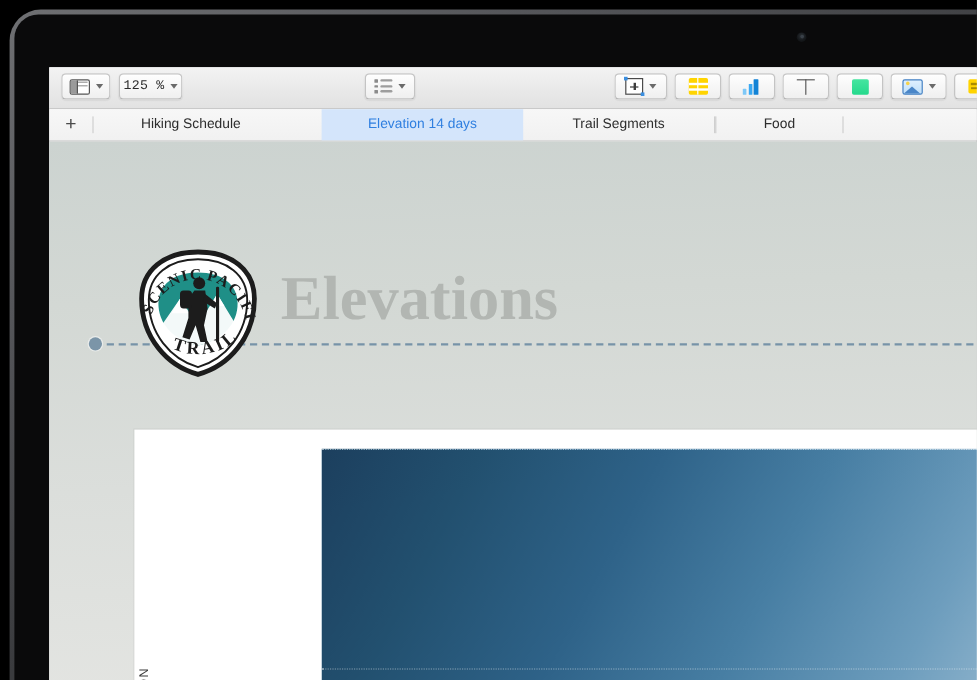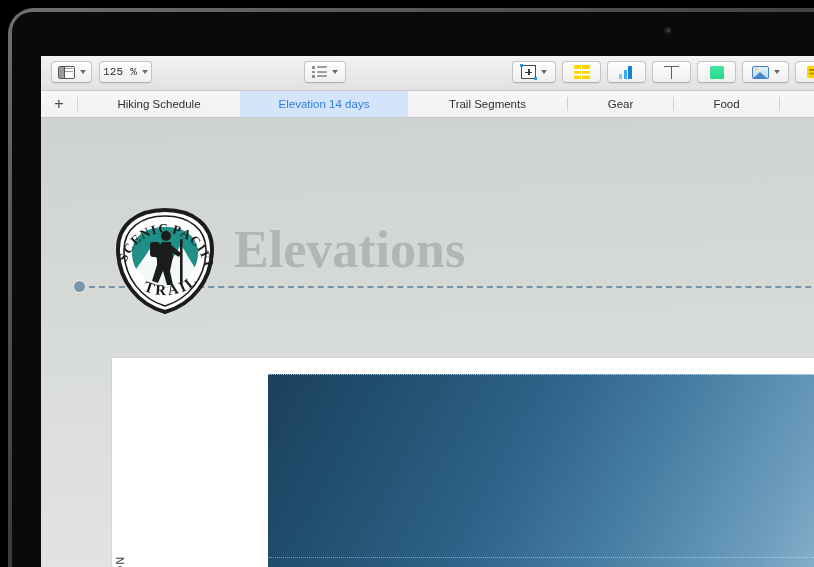--- a/index.html
+++ b/index.html
@@ -293,21 +293,21 @@
     display: flex;
     align-items: center;
     justify-content: center;
     font-size: 11.5px;
     color: #2d2d2d;
     padding: 0 10px;
     white-space: nowrap;
     text-align: center;
   }
   .tab.w1 { width: 142px; }
-  .tab.w2 { width: 148px; }
+  .tab.w2 { width: 148px; margin-left: 28px; }
   .tab.w3 { width: 139px; }
   .tab.w4 { width: 85px; }
   .tab.w5 { width: 85px; }
   .tab.active {
     background: #d4e5fb;
     color: #2f7fe0;
   }
   .tab-tail { flex: 1; }
 
   
@@ -487,23 +487,20 @@
       <div class="tab w1">
         <span>Hiking Schedule</span>
       </div>
       <div class="tab w2 active">
         <span>Elevation 14 days</span>
       </div>
       <div class="tab w3">
         <span>Trail Segments</span>
       </div>
       <div class="tab-sep"></div>
-      <div class="tab w4">
-        <span>Gear</span>
-      </div>
       <div class="tab-sep"></div>
       <div class="tab w5">
         <span>Food</span>
       </div>
       <div class="tab-sep"></div>
       <div class="tab-tail"></div>
     </div>
 
     <div class="canvas">
 

